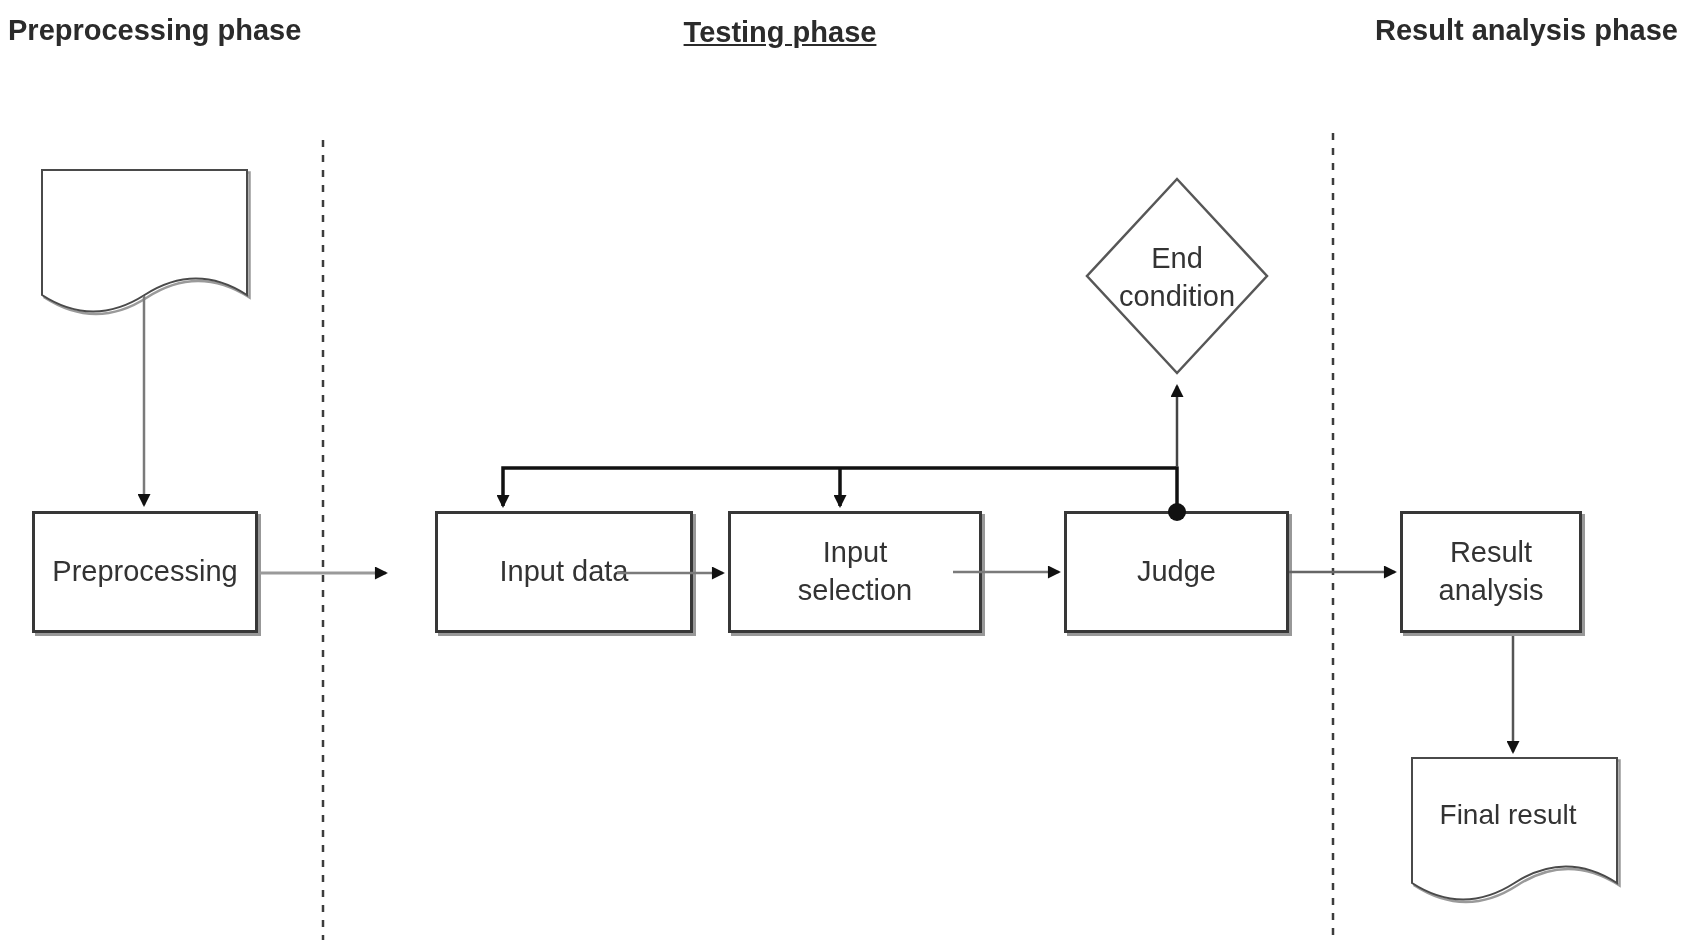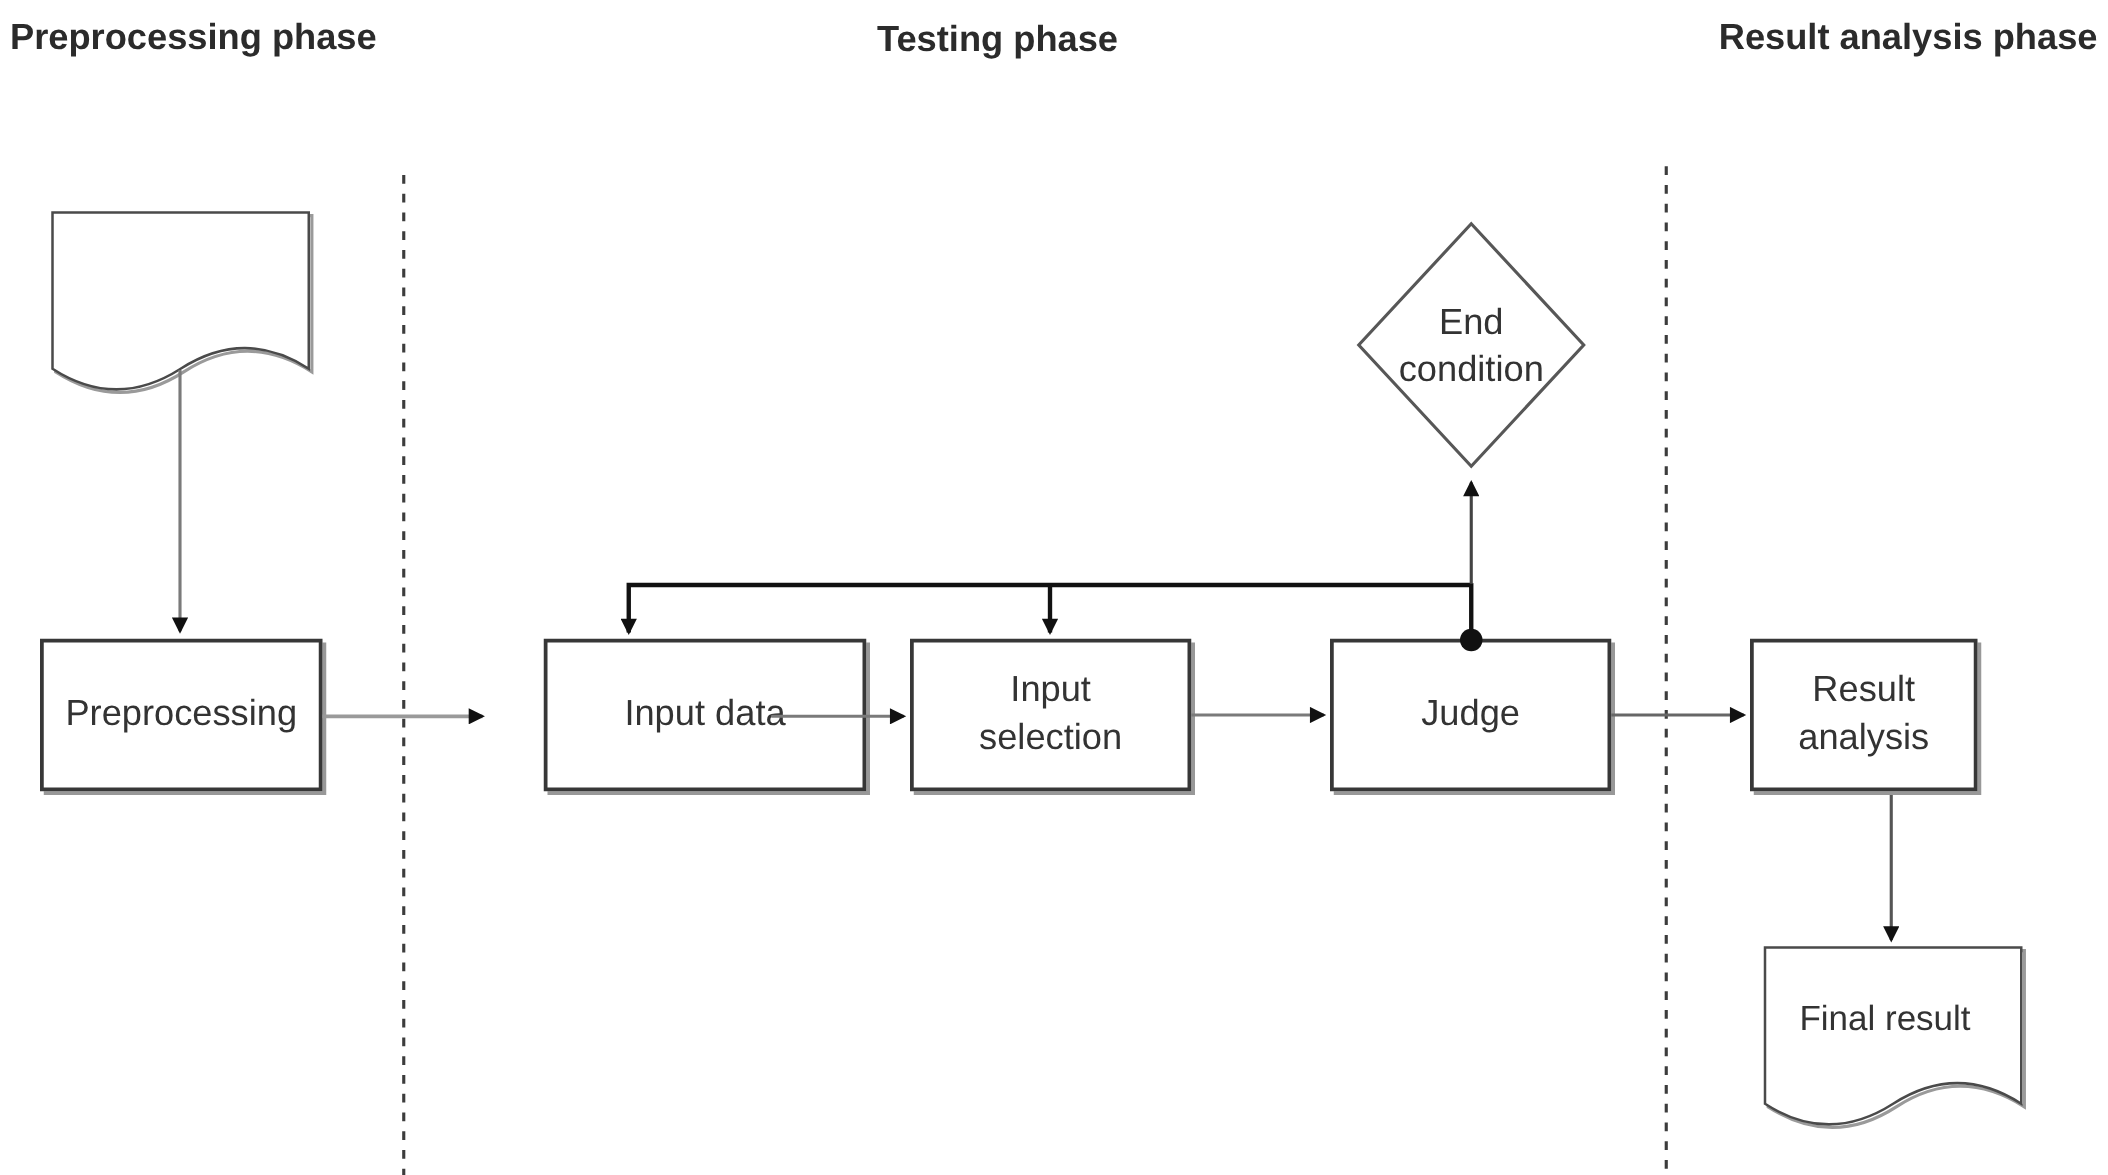--- a/index.html
+++ b/index.html
@@ -55,30 +55,30 @@
     justify-content: center;
   }
   .doc-label { font-size: 28px; }
 </style>
 </head>
 <body>
 
 <div id="canvas">
 
   <div class="phase-label" style="left:8px; top:14px;">Preprocessing phase</div>
-  <div class="phase-label" style="left:798px; top:16px; transform:translateX(-50%);">Testing phase</div>
+  <div class="phase-label" style="left:780px; top:16px; transform:translateX(-50%);text-decoration:underline;">Testing phase</div>
   <div class="phase-label" style="right:8px; top:14px;">Result analysis phase</div>
 
   <div class="process-box" style="left:32px; width:226px;">
     <span class="label">Preprocessing</span>
   </div>
   <div class="process-box" style="left:391px; width:258px;margin-left:44px;">
     <span class="label">Input data</span>
   </div>
-  <div class="process-box" style="left:728px; width:225px;">
+  <div class="process-box" style="left:728px; width:254px;">
     <span class="label" style="display:inline-block; width:160px;">Input selection</span>
   </div>
   <div class="process-box" style="left:1064px; width:225px;">
     <span class="label">Judge</span>
   </div>
   <div class="process-box" style="left:1400px; width:182px;">
     <span class="label" style="display:inline-block; width:170px;">Result analysis</span>
   </div>
 
   <svg class="layer" viewBox="0 0 1686 940">

